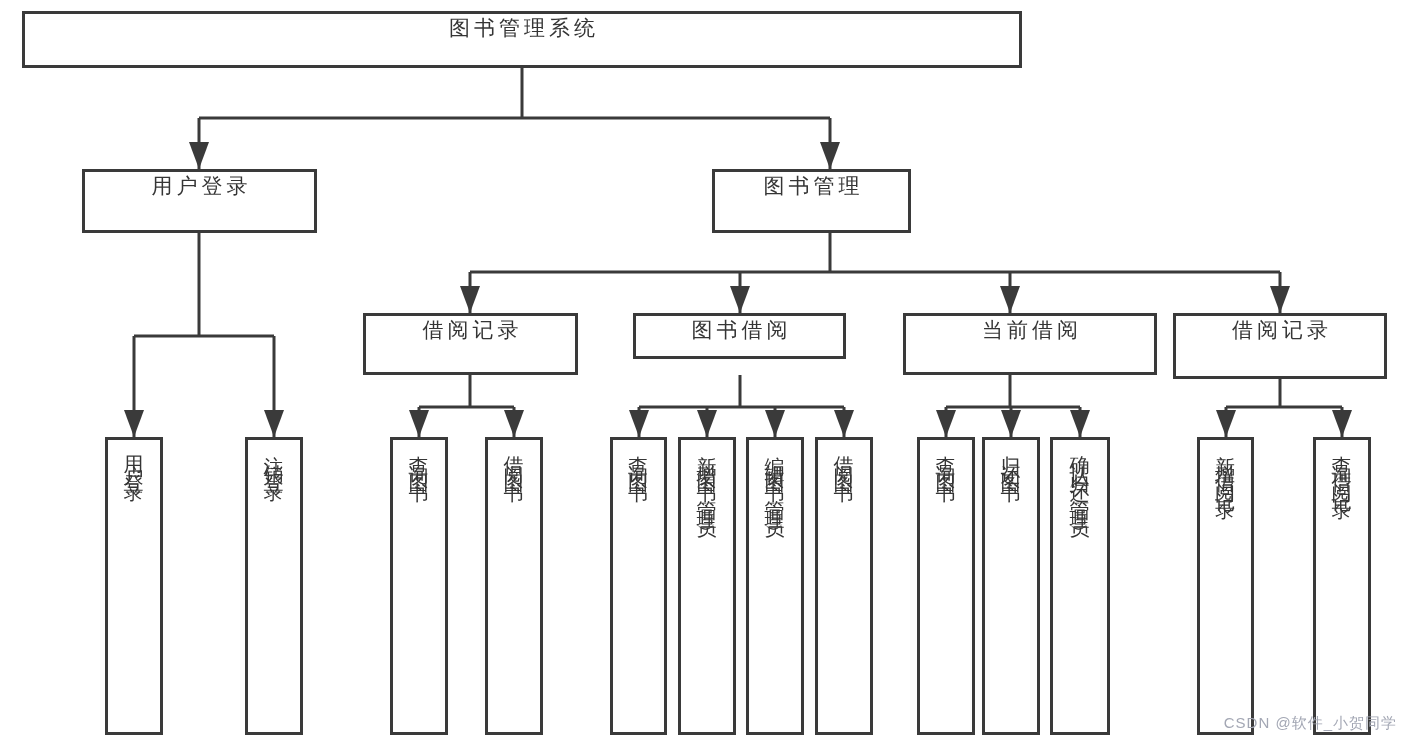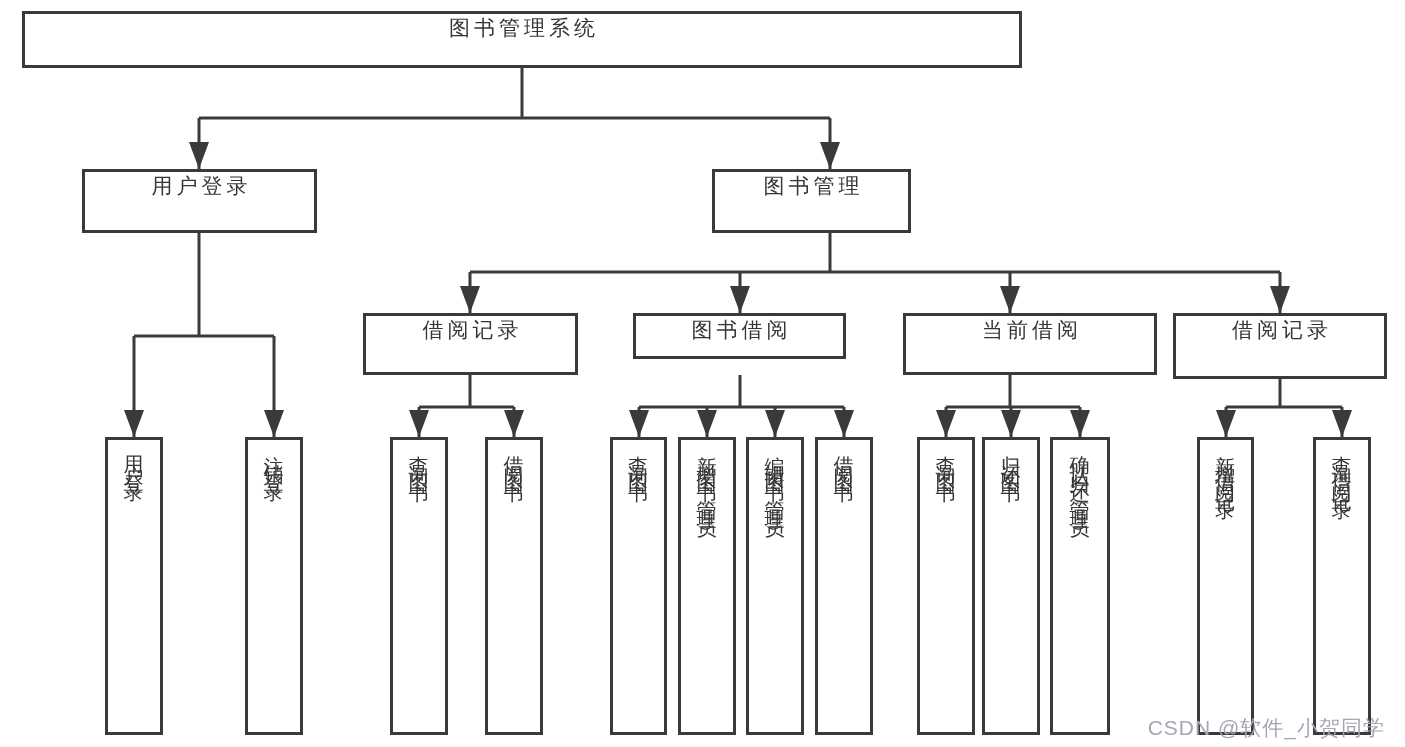--- a/index.html
+++ b/index.html
@@ -48,23 +48,23 @@
   }
   .box.v .lbl{
     writing-mode:vertical-rl;
     font-size:20px;
     letter-spacing:9px;
     line-height:1;
     white-space:nowrap;
   }
   .watermark{
     position:absolute;
-    right:20px;
+    right:8px;
     top:714px;
-    font-size:21px;
+    font-size:15px;
     letter-spacing:1px;
     color:var(--watermark);
     white-space:nowrap;
   }
 </style>
 </head>
 <body>
 
 <div class="canvas">
 

